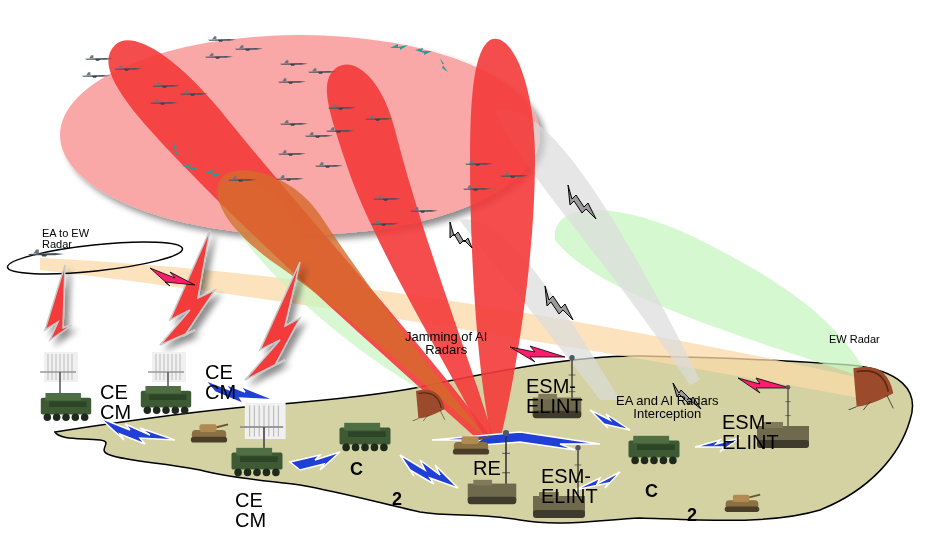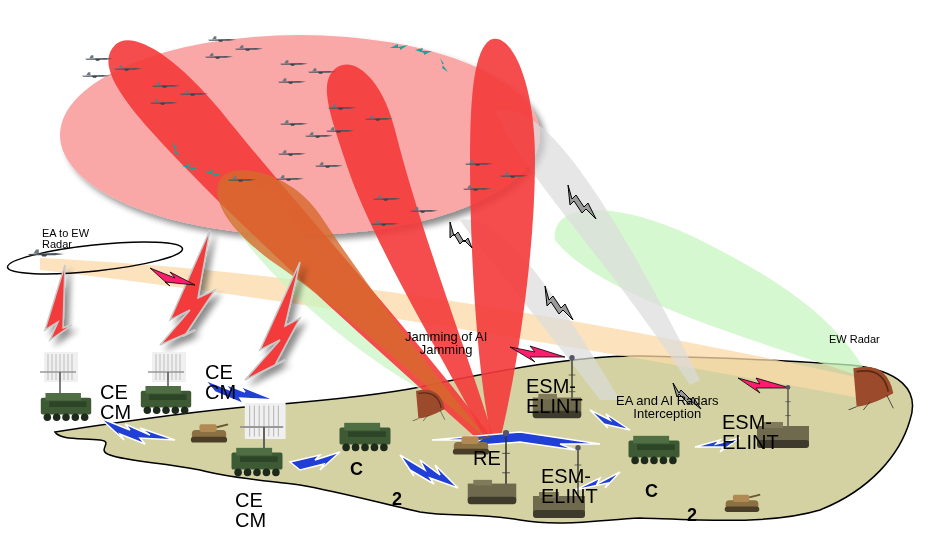--- a/index.html
+++ b/index.html
@@ -201,21 +201,21 @@
   <use href="#dish" x="845" y="360" width="50" height="50"></use>
   <use href="#dish" x="410" y="385" width="36" height="36"></use>
 </svg>
 
 <div class="lbl lbl-sm" style="left:42px;top:228px;">
   <div>EA to EW</div>
   <div>Radar</div>
 </div>
 <div class="lbl lbl-md" style="left:405px;top:330px;">
   <div>Jamming of AI</div>
-  <div>Jamming</div>
+  <div>Radars</div>
 </div>
 <div class="lbl lbl-md" style="left:616px;top:382px;margin-top:12px;">
   <div>EA and AI Radars</div>
   <div>Interception</div>
 </div>
 <div class="lbl lbl-sm" style="left:829px;top:334px;">EW Radar</div>
 
 <div class="lbl lbl-lg" style="left:100px;top:382px;">
   <div>CE</div>
   <div>CM</div>
@@ -235,18 +235,18 @@
 </div>
 <div class="lbl lbl-lg" style="left:541px;top:466px;">
   <div>ESM-</div>
   <div>ELINT</div>
 </div>
 <div class="lbl lbl-lg" style="left:722px;top:412px;">
   <div>ESM-</div>
   <div>ELINT</div>
 </div>
 
-<div class="lbl lbl-lg" style="left:473px;top:448px;text-align:right;">RE</div>
+<div class="lbl lbl-lg" style="left:473px;top:458px;text-align:right;">RE</div>
 
 <div class="lbl lbl-bold" style="left:350px;top:460px;">C</div>
 <div class="lbl lbl-bold" style="left:392px;top:490px;">2</div>
 <div class="lbl lbl-bold" style="left:645px;top:482px;">C</div>
 <div class="lbl lbl-bold" style="left:687px;top:506px;">2</div>
 
 </body></html>

